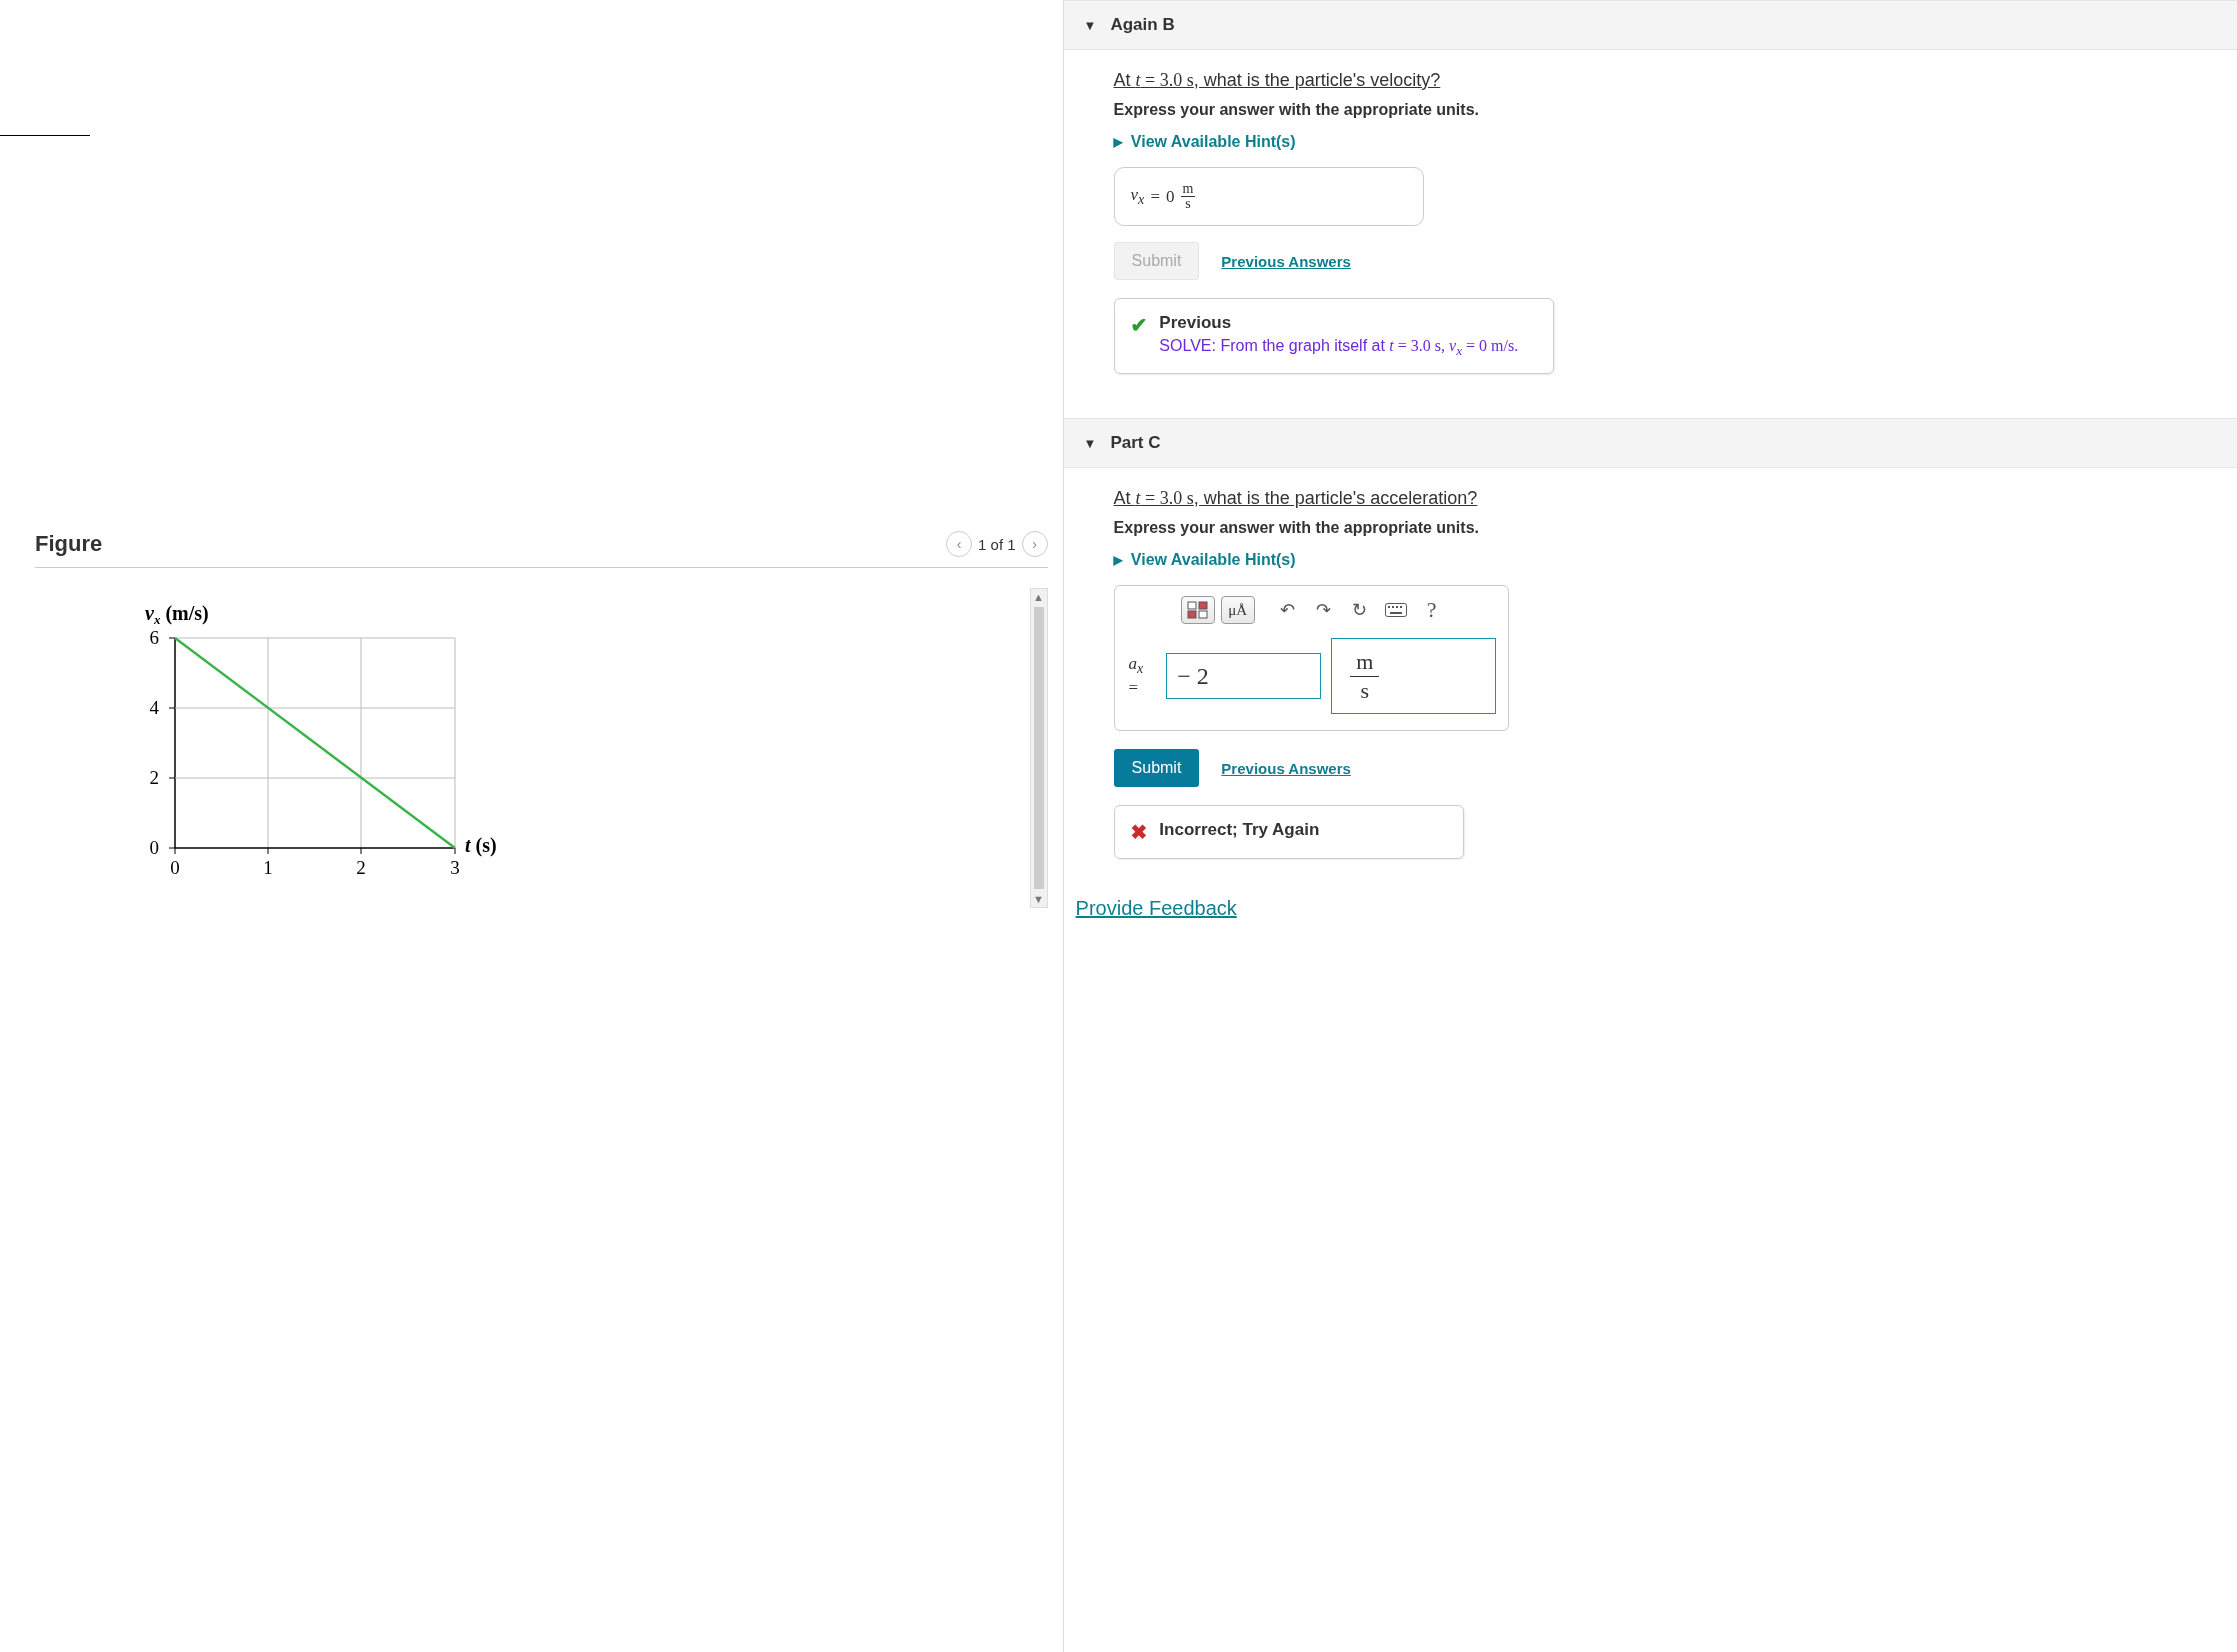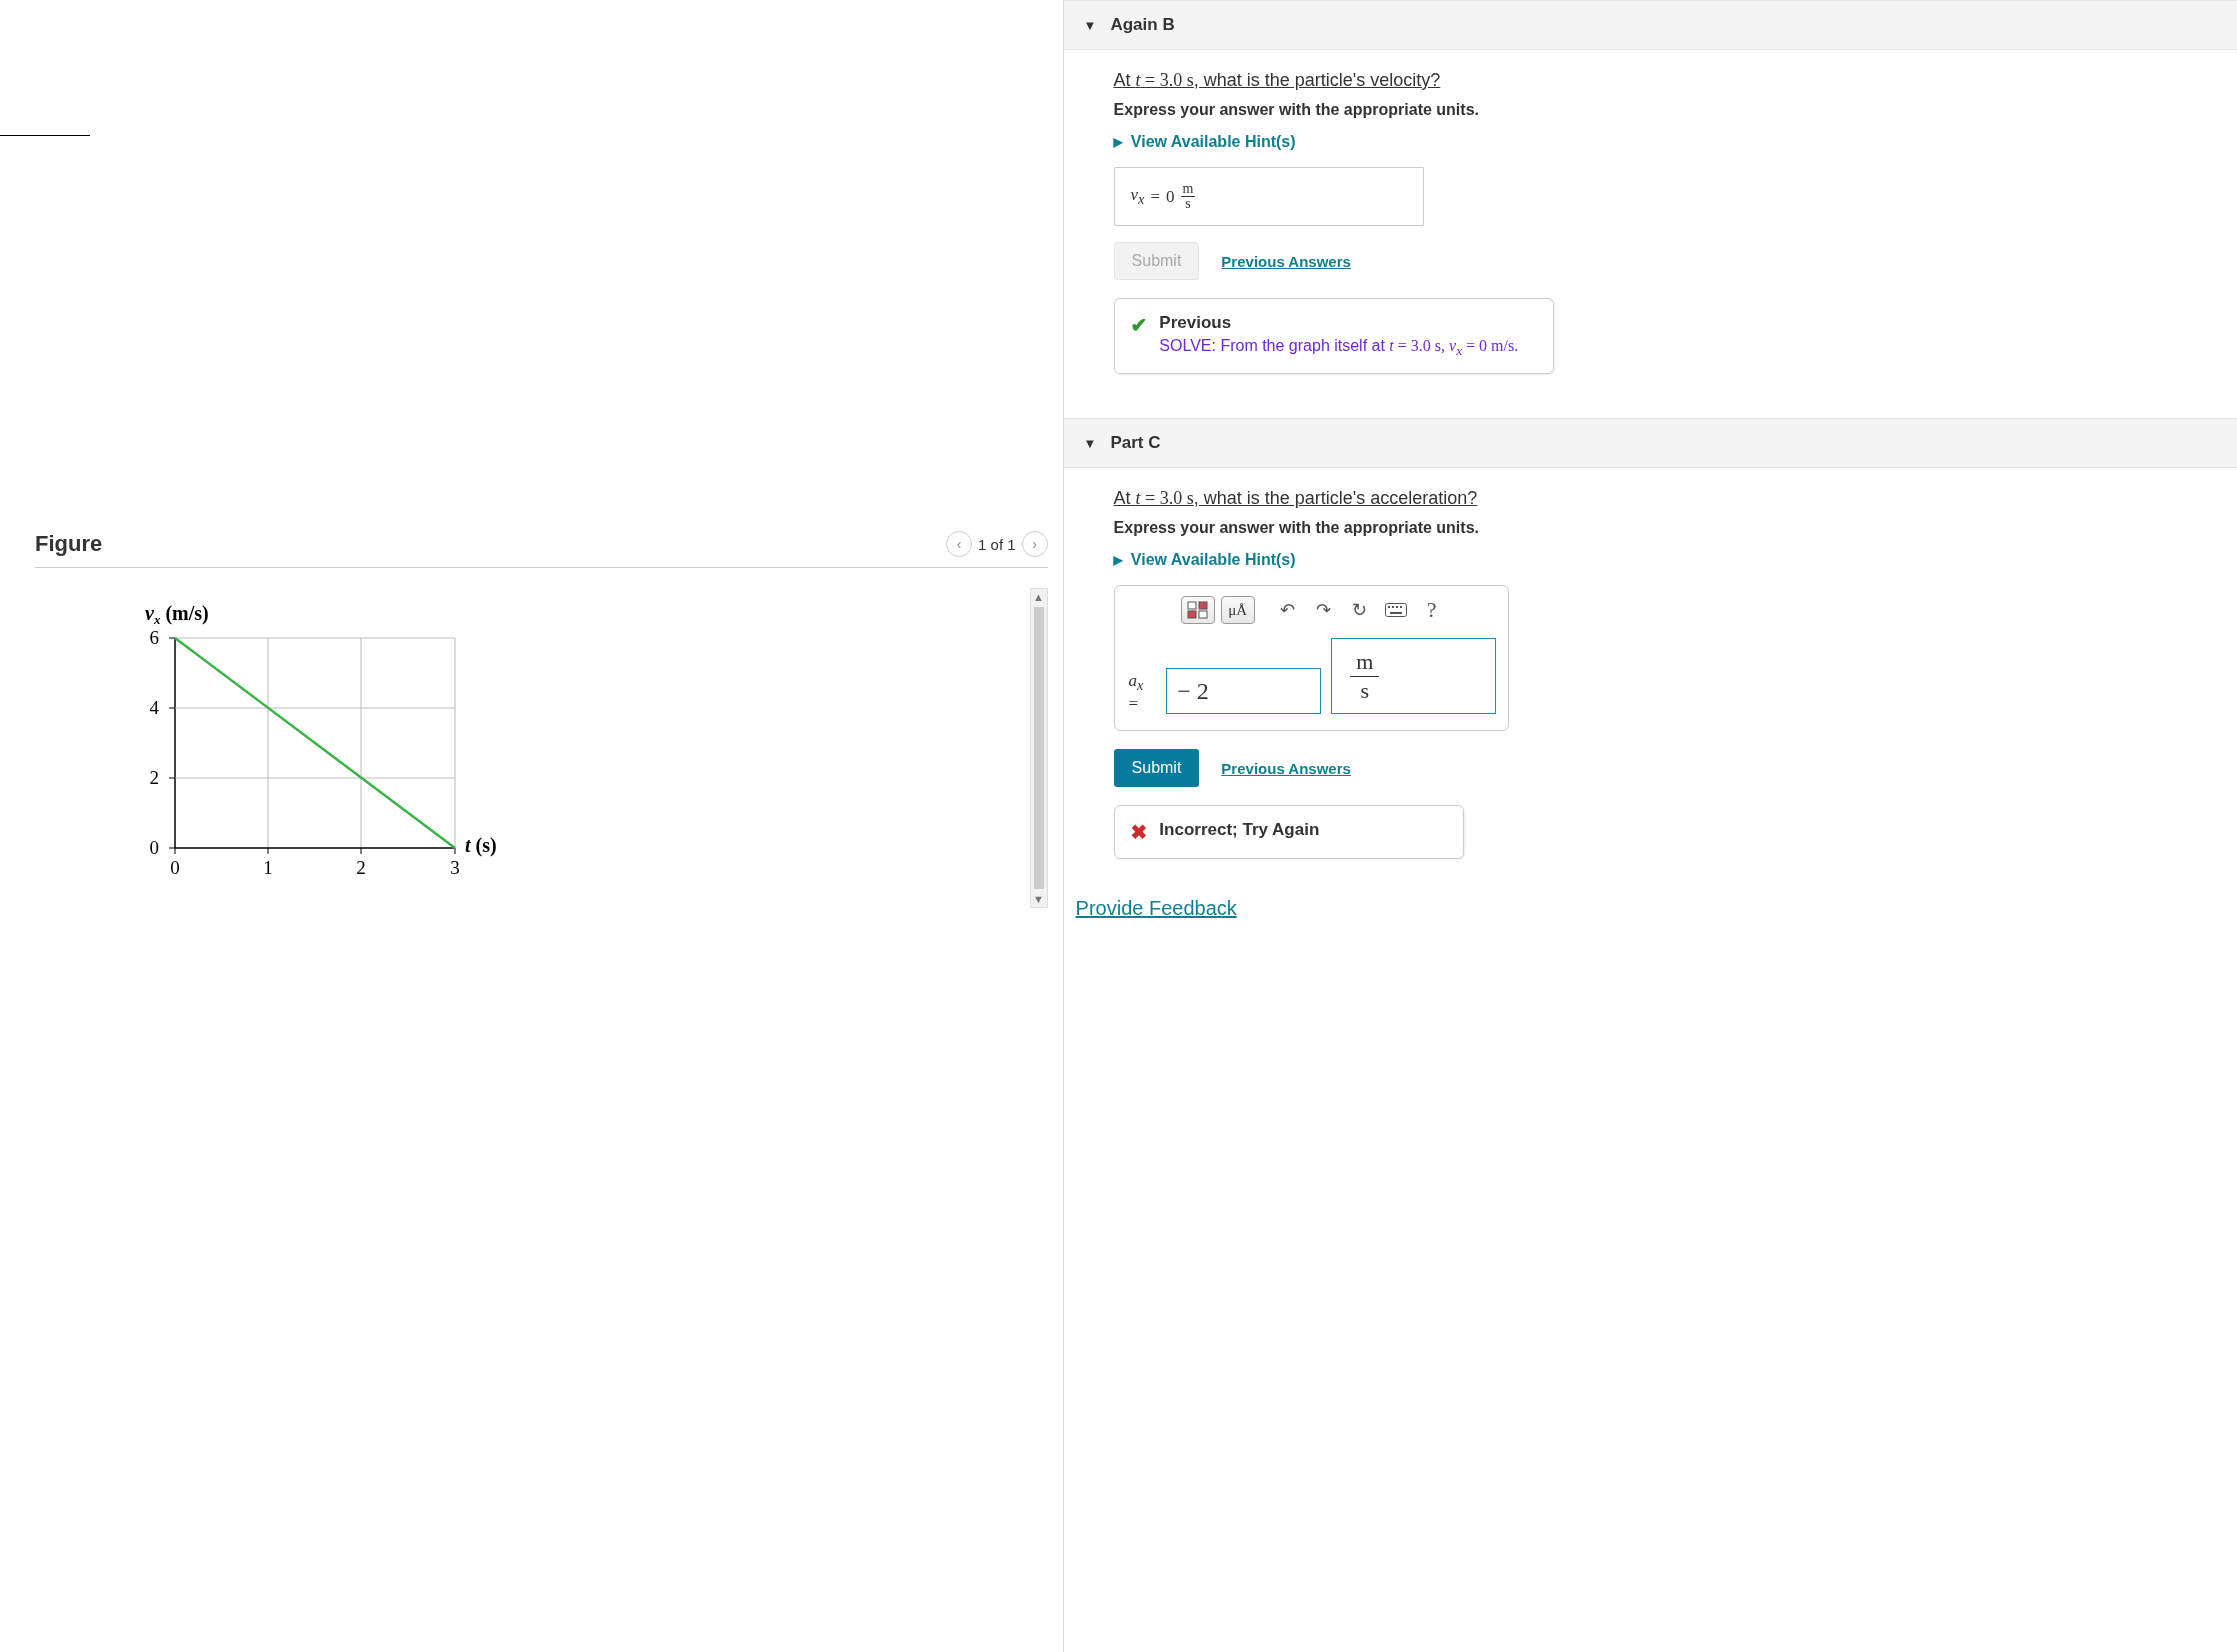--- a/index.html
+++ b/index.html
@@ -155,21 +155,21 @@
     font-size: 16px;
     cursor: pointer;
     display: flex;
     align-items: center;
     gap: 8px;
     margin-bottom: 16px;
   }
   .hints-toggle .tri { font-size: 12px; }
   .answer-box {
     border: 1px solid #ccc;
-    border-radius: 1px;
+    border-radius: 10px;
     padding: 14px 16px;
     width: 310px;
     margin-bottom: 16px;
     font-family: 'Times New Roman', serif;
     font-size: 17px;
     display: flex;
     align-items: center;
     gap: 6px;
   }
   .frac { display: inline-flex; flex-direction: column; align-items: center; font-size: 14px; line-height: 1; }
@@ -249,21 +249,21 @@
   .tool-btn.flat {
     border: none;
     background: transparent;
     width: 30px;
     color: #555;
     font-size: 18px;
   }
   .tool-gap { width: 6px; }
   .input-row {
     display: flex;
-    align-items: flex-end;
+    align-items: center;
     padding: 6px 12px 4px 14px;
     gap: 10px;
   }
   .eq-label {
     font-family: 'Times New Roman', serif;
     font-style: italic;
     font-size: 17px;
   }
   .value-input {
     border: 1px solid #1793b0;

